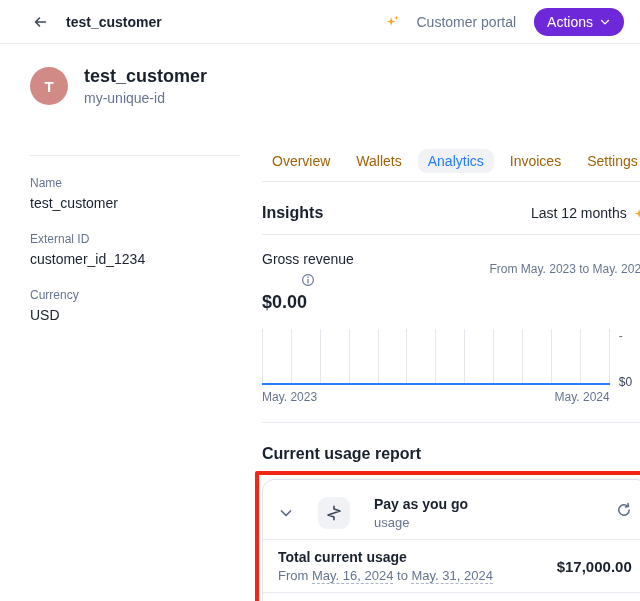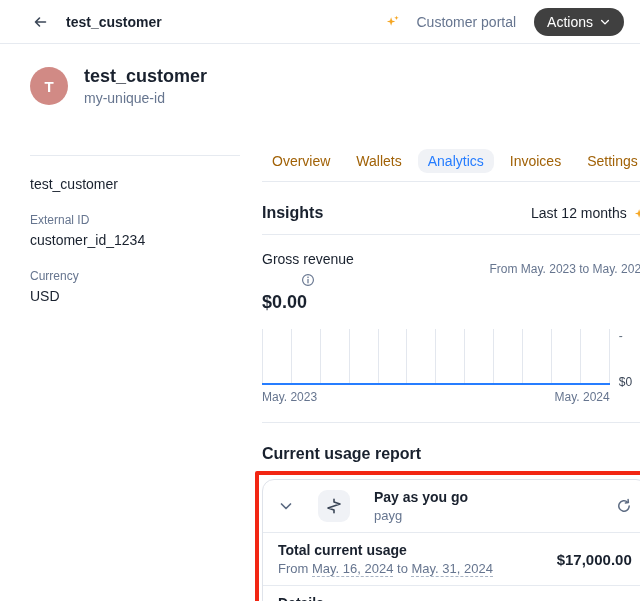--- a/index.html
+++ b/index.html
@@ -3,21 +3,21 @@
 <meta charset="utf-8">
 <style>
   * { margin:0; padding:0; box-sizing:border-box; }
   html,body { width:640px; height:601px; overflow:hidden; background:#fff;
     font-family:"Liberation Sans", sans-serif; color:#19212E; }
   .topbar { height:44px; display:flex; align-items:center; padding:0 16px 0 32px;
     border-bottom:1px solid #E6EAF0; }
   .topbar-title { font-size:14px; font-weight:700; margin-left:18px; }
   .topbar-right { margin-left:auto; display:flex; align-items:center; gap:18px; }
   .portal-link { display:flex; align-items:center; gap:16px; font-size:14px; color:#66758F; cursor:pointer; }
-  .actions-btn { display:flex; align-items:center; gap:6px; background:#404040; color:#fff;
+  .actions-btn { display:flex; align-items:center; gap:6px; background:#6d28d9; color:#fff;
     border:none; border-radius:14px; height:28px; padding:0 13px; font-size:14px; font-weight:500;
     font-family:inherit; cursor:pointer; }
   .icon-btn { background:none; border:none; cursor:pointer; display:flex; align-items:center; padding:0; }
 
   .cust-header { display:flex; align-items:center; gap:16px; padding:22px 30px 0 30px; }
   .avatar { width:38px; height:38px; border-radius:50%; background:#D18A85; color:#fff;
     display:flex; align-items:center; justify-content:center; font-size:15px; font-weight:600; }
   .cust-name { font-size:18px; font-weight:700; }
   .cust-sub { font-size:14px; color:#66758F; margin-top:3px; }
 
@@ -56,21 +56,21 @@
   .chart-xlabels { display:flex; justify-content:space-between; margin-top:5px; padding-right:38px;
     font-size:12px; color:#66758F; }
   .chart-divider { border-bottom:1px solid #E6EAF0; margin-top:18px; }
 
   .usage-heading { margin-top:22px; font-size:16px; font-weight:700; }
 
   .usage-card-wrap { position:relative; margin-top:16px; }
   .usage-card { border:1px solid #DFE3EA; border-radius:12px; background:#fff; }
   .card-row { display:flex; align-items:center; padding:9px 15px; min-height:50px; }
   .card-row + .card-row { border-top:1px solid #E6EAF0; }
-  .plan-left { display:flex; align-items:center; gap:24px; }
+  .plan-left { display:flex; align-items:center; gap:24px;margin-top:7px; }
   .icon-square { width:32px; height:32px; border-radius:9px; background:#F0F2F6;
     display:flex; align-items:center; justify-content:center; }
   .row-title { font-size:14px; font-weight:700; color:#19212E; }
   .row-sub { font-size:13px; color:#66758F; margin-top:3px; }
   .dashed-date { border-bottom:1px dashed #AAB5C5; cursor:pointer; }
   .row-amount { margin-left:auto; font-size:15px; font-weight:700; }
   .refresh-btn { margin-left:auto; }
 
   .red-annotation { position:absolute; left:-7px; top:-8px; right:-8px; height:149px;
     border:4px solid #F22613; border-radius:2px; pointer-events:none; z-index:10; }
@@ -117,20 +117,21 @@
     <div class="cust-sub">my-unique-id</div>
   </div>
 </div>
 
 <div class="main">
 
   <div>
     <div class="divider"></div>
     <div class="fields">
       <div class="field">
+        <div class="field-label">Name</div>
         <div class="field-value">test_customer</div>
       </div>
       <div class="field">
         <div class="field-label">External ID</div>
         <div class="field-value">customer_id_1234</div>
       </div>
       <div class="field">
         <div class="field-label">Currency</div>
         <div class="field-value">USD</div>
       </div>
@@ -220,21 +221,21 @@
             </button>
             <div class="icon-square">
               <span>
                 <svg width="16" height="16" viewBox="0 0 24 24" style="transform:rotate(90deg)">
                     <polyline points="22 12 18 12 15 21 9 3 6 12 2 12" fill="none" stroke="#3B4657" stroke-width="2.4" stroke-linecap="round" stroke-linejoin="round"></polyline>
                   </svg>
               </span>
             </div>
             <div>
               <div class="row-title">Pay as you go</div>
-              <div class="row-sub">payg</div>
+              <div class="row-sub">usage</div>
             </div>
           </div>
           <button class="icon-btn refresh-btn">
             <span>
               <svg width="16" height="16" viewBox="0 0 16 16">
                   <path d="M13.2 8A5.2 5.2 0 1 1 11.6 4.2" fill="none" stroke="#5C6B82" stroke-width="1.5" stroke-linecap="round"></path>
                   <path d="M12.1 1.6l.3 3-3 .3" fill="none" stroke="#5C6B82" stroke-width="1.5" stroke-linecap="round" stroke-linejoin="round"></path>
                 </svg>
             </span>
           </button>

